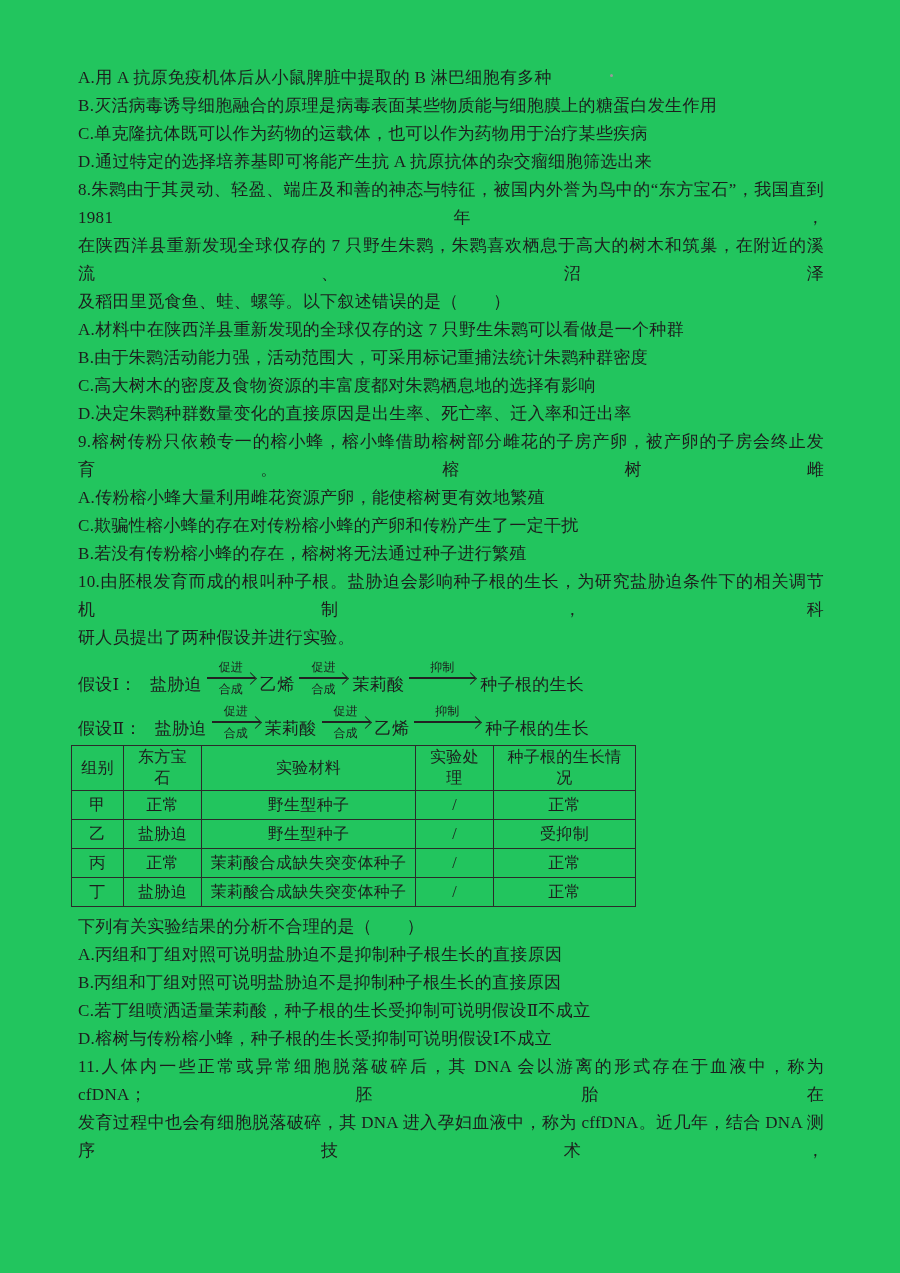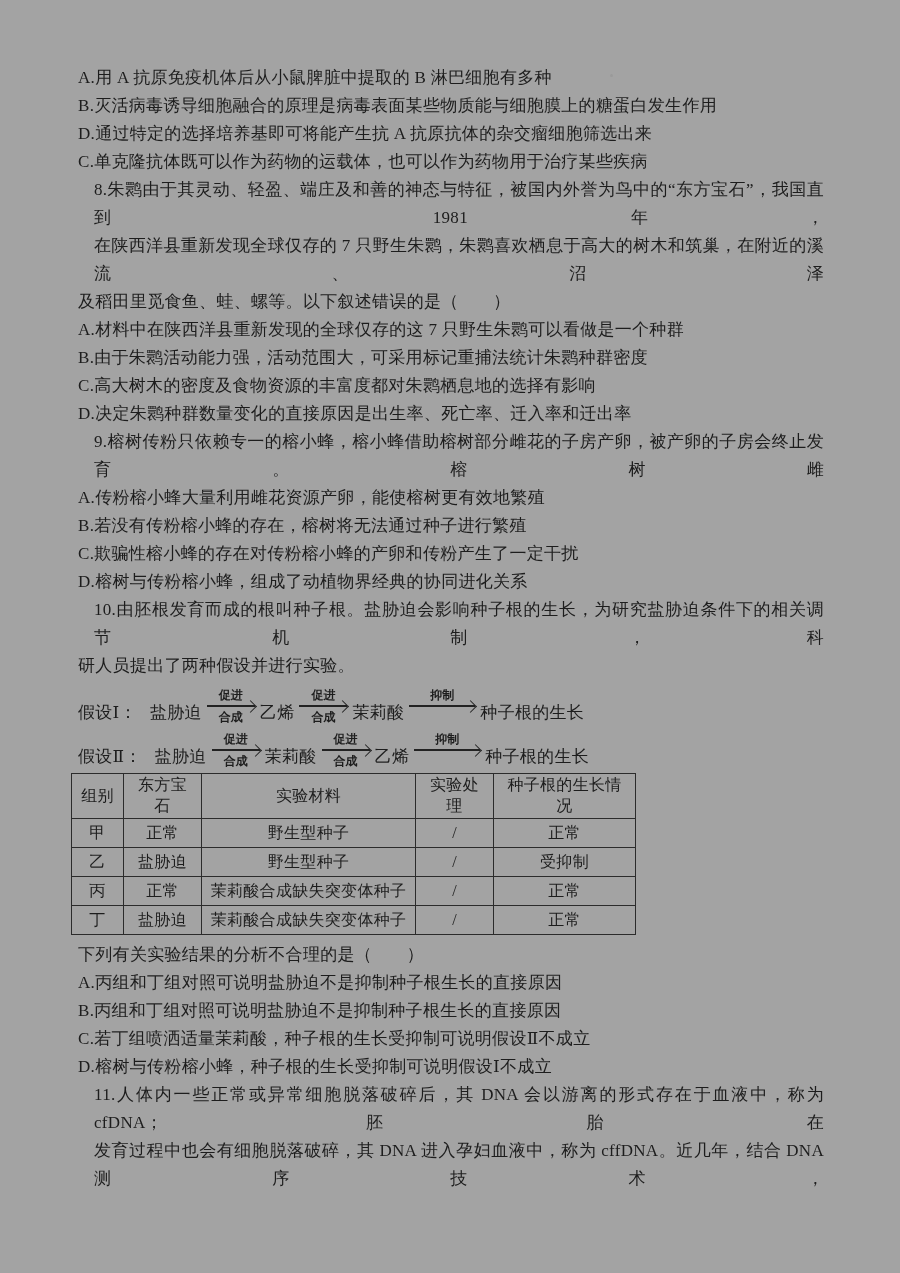--- a/index.html
+++ b/index.html
@@ -3,42 +3,42 @@
 <meta charset="utf-8">
 <style>
   html,body{margin:0;padding:0;}
   body{
     width:900px;height:1273px;
     background:#ffffff;
     font-family:"Liberation Serif","DejaVu Serif",serif;
     color:#1d1d1d;
   }
   .page{
-    position:relative;width:900px;height:1273px;overflow:hidden;background:#a3a3a3;
+    position:relative;width:900px;height:1273px;overflow:hidden;background:#22c55e;
   }
   .doc{
     position:absolute;left:78px;top:64px;width:746px;
   }
   .tline{
     font-size:17px;line-height:28px;min-height:28px;
     letter-spacing:0.3px;
   }
   .full{
-    text-align:justify;text-align-last:justify;text-justify:distribute;margin-left:16px;
+    text-align:justify;text-align-last:justify;text-justify:distribute;
   }
   
   .hyp{
     display:flex;align-items:flex-end;height:42px;margin:2px 0;
     font-size:17px;letter-spacing:0.3px;
   }
   .hyp-label{margin-right:10px;flex:none;}
   .node{margin:0 3px;flex:none;}
   .arr{
     display:inline-flex;flex-direction:column;align-items:center;
-    margin:0 2px;flex:none;font-weight:bold;
+    margin:0 2px;flex:none;
   }
   .arr .t,.arr .b{font-size:12px;line-height:14px;height:14px;letter-spacing:0;}
   .shaft{display:flex;align-items:center;height:8px;}
   .shaft .ln{width:48px;height:1.5px;background:#222;}
   .arr.w .shaft .ln{width:66px;}
   .shaft .head{
     width:8px;height:8px;border-top:1.5px solid #222;border-right:1.5px solid #222;
     transform:rotate(45deg);margin-left:-9px;flex:none;
   }
   
@@ -64,40 +64,39 @@
 <body>
 
 <div class="page">
   <div class="dot"></div>
 
   <div class="doc">
 
     <div>
       <div class="tline">A.用 A 抗原免疫机体后从小鼠脾脏中提取的 B 淋巴细胞有多种</div>
       <div class="tline">B.灭活病毒诱导细胞融合的原理是病毒表面某些物质能与细胞膜上的糖蛋白发生作用</div>
+      <div class="tline">C.单克隆抗体既可以作为药物的运载体，也可以作为药物用于治疗某些疾病</div>
       <div class="tline">D.通过特定的选择培养基即可将能产生抗 A 抗原抗体的杂交瘤细胞筛选出来</div>
-      <div class="tline">C.单克隆抗体既可以作为药物的运载体，也可以作为药物用于治疗某些疾病</div>
     </div>
 
     <div>
       <div class="tline full">8.朱鹮由于其灵动、轻盈、端庄及和善的神态与特征，被国内外誉为鸟中的“东方宝石”，我国直到 1981 年，</div>
       <div class="tline full">在陕西洋县重新发现全球仅存的 7 只野生朱鹮，朱鹮喜欢栖息于高大的树木和筑巢，在附近的溪流、沼泽</div>
       <div class="tline">及稻田里觅食鱼、蛙、螺等。以下叙述错误的是（　　）</div>
       <div class="tline">A.材料中在陕西洋县重新发现的全球仅存的这 7 只野生朱鹮可以看做是一个种群</div>
       <div class="tline">B.由于朱鹮活动能力强，活动范围大，可采用标记重捕法统计朱鹮种群密度</div>
       <div class="tline">C.高大树木的密度及食物资源的丰富度都对朱鹮栖息地的选择有影响</div>
       <div class="tline">D.决定朱鹮种群数量变化的直接原因是出生率、死亡率、迁入率和迁出率</div>
     </div>
 
     <div>
       <div class="tline full">9.榕树传粉只依赖专一的榕小蜂，榕小蜂借助榕树部分雌花的子房产卵，被产卵的子房会终止发育。榕树雌</div>
       <div class="tline">A.传粉榕小蜂大量利用雌花资源产卵，能使榕树更有效地繁殖</div>
+      <div class="tline">C.欺骗性榕小蜂的存在对传粉榕小蜂的产卵和传粉产生了一定干扰</div>
       <div class="tline">B.若没有传粉榕小蜂的存在，榕树将无法通过种子进行繁殖</div>
-      <div class="tline">C.欺骗性榕小蜂的存在对传粉榕小蜂的产卵和传粉产生了一定干扰</div>
-      <div class="tline">D.榕树与传粉榕小蜂，组成了动植物界经典的协同进化关系</div>
     </div>
 
     <div>
       <div class="tline full">10.由胚根发育而成的根叫种子根。盐胁迫会影响种子根的生长，为研究盐胁迫条件下的相关调节机制，科</div>
       <div class="tline">研人员提出了两种假设并进行实验。</div>
 
       <div class="hyp">
         <span class="hyp-label">假设Ⅰ：</span>
         <span class="node">盐胁迫</span>
         <span class="arr">

